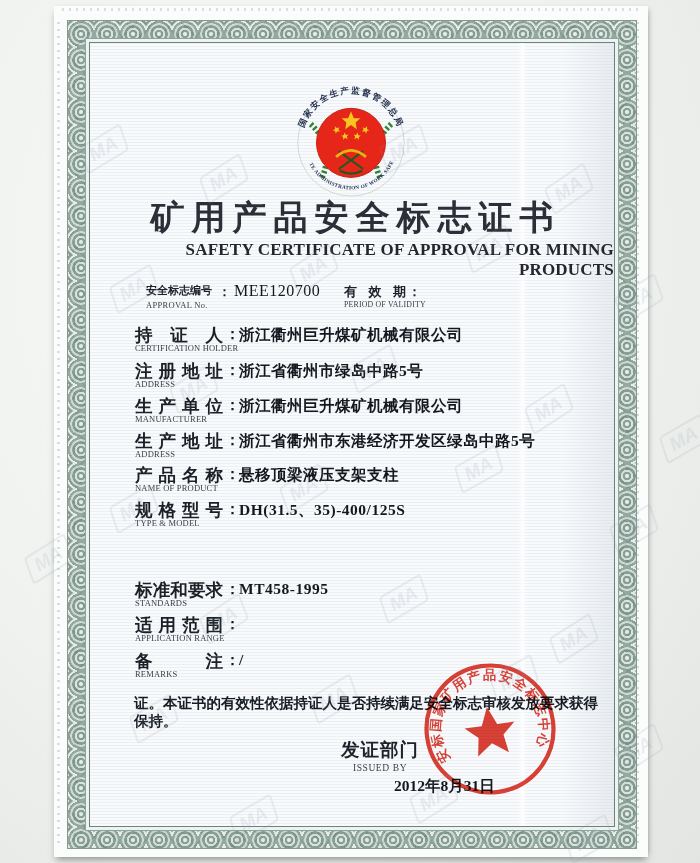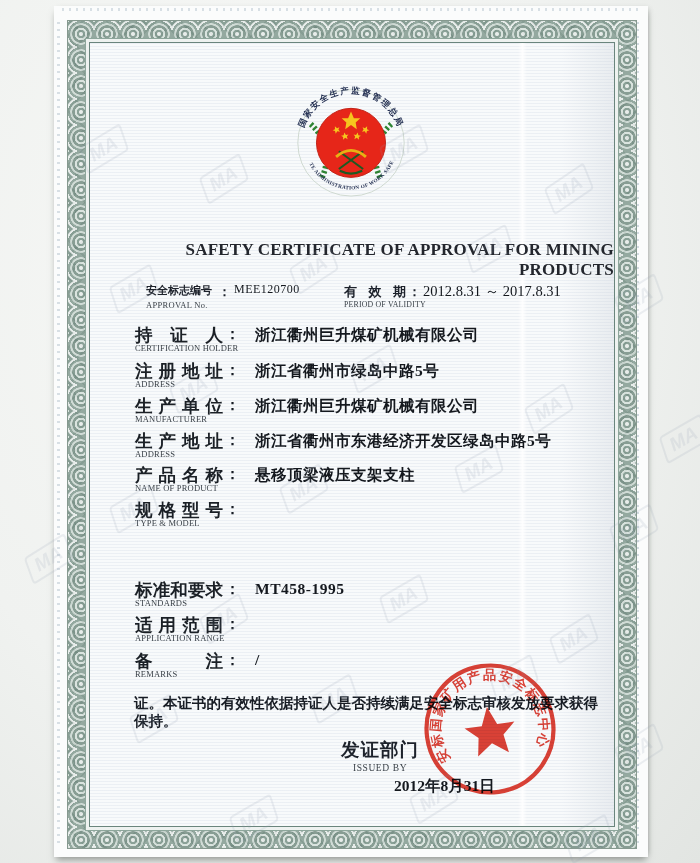--- a/index.html
+++ b/index.html
@@ -58,34 +58,34 @@
   .emblem{position:absolute;left:205px;top:42px;width:112px;height:112px;}
   .title{position:absolute;left:0;top:152px;width:100%;text-align:center;
     font-size:34px;font-weight:bold;letter-spacing:7px;padding-left:7px;box-sizing:border-box;
     color:#2c2f37;}
   .subtitle{position:absolute;left:0;top:197px;width:100%;text-align:right;
     font-size:17px;font-weight:bold;letter-spacing:.2px;color:#23262d;}
   
   .arow{position:absolute;left:0;top:240px;width:100%;height:36px;color:#1d222b;}
   .alabel{position:absolute;left:56px;top:0;font-size:11px;font-weight:bold;}
   .acolon{position:absolute;left:128px;top:0;font-size:13px;font-weight:bold;}
-  .avalue{position:absolute;left:144px;top:-1px;font-size:12px;letter-spacing:.5px;color:#14181e;text-align:center;}
+  .avalue{position:absolute;left:144px;top:-1px;font-size:16px;letter-spacing:.5px;color:#14181e;text-align:center;}
   .aen{position:absolute;left:56px;top:17px;font-size:8.5px;letter-spacing:.3px;color:#3a4148;}
   .vlabel{position:absolute;left:254px;top:0;width:62px;font-size:13px;font-weight:bold;
     text-align:justify;text-align-last:justify;}
   .vcolon{position:absolute;left:318px;top:0;font-size:13px;font-weight:bold;}
   .vvalue{position:absolute;left:333px;top:-1px;font-size:14.5px;color:#14181e;}
   .ven{position:absolute;left:254px;top:17px;font-size:7.8px;letter-spacing:.2px;color:#3a4148;}
   
   .frow{position:absolute;left:45px;width:480px;height:34px;color:#171c24;}
   .flabel{position:absolute;left:0;top:0;width:88px;font-size:17.5px;font-weight:bold;
     text-align:justify;text-align-last:justify;color:#1b2026;}
   .fcolon{position:absolute;left:90px;top:2px;font-size:15px;font-weight:bold;}
   .fvalue{position:absolute;left:104px;top:2px;font-size:15.5px;font-weight:bold;
-    letter-spacing:.5px;color:#14181e;white-space:nowrap;margin-left:16px;}
+    letter-spacing:.5px;color:#14181e;white-space:nowrap;}
   .fen{position:absolute;left:0;top:19.5px;font-size:8.5px;letter-spacing:.2px;color:#3a4148;}
   
   .statement{position:absolute;left:44px;top:651px;width:472px;
     font-size:14.5px;font-weight:bold;line-height:18px;color:#171c24;z-index:2;}
   .statement .l1{text-indent:12px;}
   
   .issued{position:absolute;left:228px;top:694px;width:124px;text-align:center;z-index:2;}
   .issued .cn{font-size:18.5px;font-weight:bold;letter-spacing:1px;color:#1d222b;}
   .issued .en{font-size:9.5px;letter-spacing:.6px;color:#3a4148;margin-top:1px;}
   .date{position:absolute;left:304px;top:733px;font-size:15.5px;font-weight:bold;
@@ -134,30 +134,30 @@
           <path d="M48,92 Q60,98 72,92" stroke="#1d5a22" stroke-width="2.4" fill="none"></path>
         </g>
         <text font-size="9.2" font-weight="bold" letter-spacing="2" fill="#243052" font-family="Liberation Serif, DejaVu Serif, serif">
           <textPath href="#arcTop" startOffset="50%" text-anchor="middle">国家安全生产监督管理总局</textPath>
         </text>
         <text font-size="5.6" font-weight="bold" letter-spacing=".3" fill="#243052" font-family="Liberation Serif, DejaVu Serif, serif">
           <textPath href="#arcBot" startOffset="50%" text-anchor="middle">STATE ADMINISTRATION OF WORK SAFETY</textPath>
         </text>
       </svg>
 
+      <div class="title">矿用产品安全标志证书</div>
       <div class="subtitle">SAFETY CERTIFICATE OF APPROVAL FOR MINING PRODUCTS</div>
 
       <div class="arow">
         <span class="alabel">安全标志编号</span>
         <span class="acolon">：</span>
         <span class="avalue">MEE120700</span>
         <span class="aen">APPROVAL No.</span>
         <span class="vlabel">有效期</span>
         <span class="vcolon">：</span>
-        <span class="vvalue">2012.8.31 ～ 2017.8.31</span>
         <span class="ven">PERIOD OF VALIDITY</span>
       </div>
 
       <div class="frow" style="top:280px">
         <span class="flabel">持证人</span>
         <span class="fcolon">：</span>
         <span class="fvalue">浙江衢州巨升煤矿机械有限公司</span>
         <span class="fen">CERTIFICATION HOLDER</span>
       </div>
       <div class="frow" style="top:316px">
@@ -180,20 +180,21 @@
       </div>
       <div class="frow" style="top:420px">
         <span class="flabel">产品名称</span>
         <span class="fcolon">：</span>
         <span class="fvalue">悬移顶梁液压支架支柱</span>
         <span class="fen">NAME OF PRODUCT</span>
       </div>
       <div class="frow" style="top:455px">
         <span class="flabel">规格型号</span>
         <span class="fcolon">：</span>
+        <span class="fvalue">DH(31.5、35)-400/125S</span>
         <span class="fen">TYPE &amp; MODEL</span>
       </div>
 
       <div class="frow" style="top:535px">
         <span class="flabel">标准和要求</span>
         <span class="fcolon">：</span>
         <span class="fvalue">MT458-1995</span>
         <span class="fen">STANDARDS</span>
       </div>
       <div class="frow" style="top:570px">

